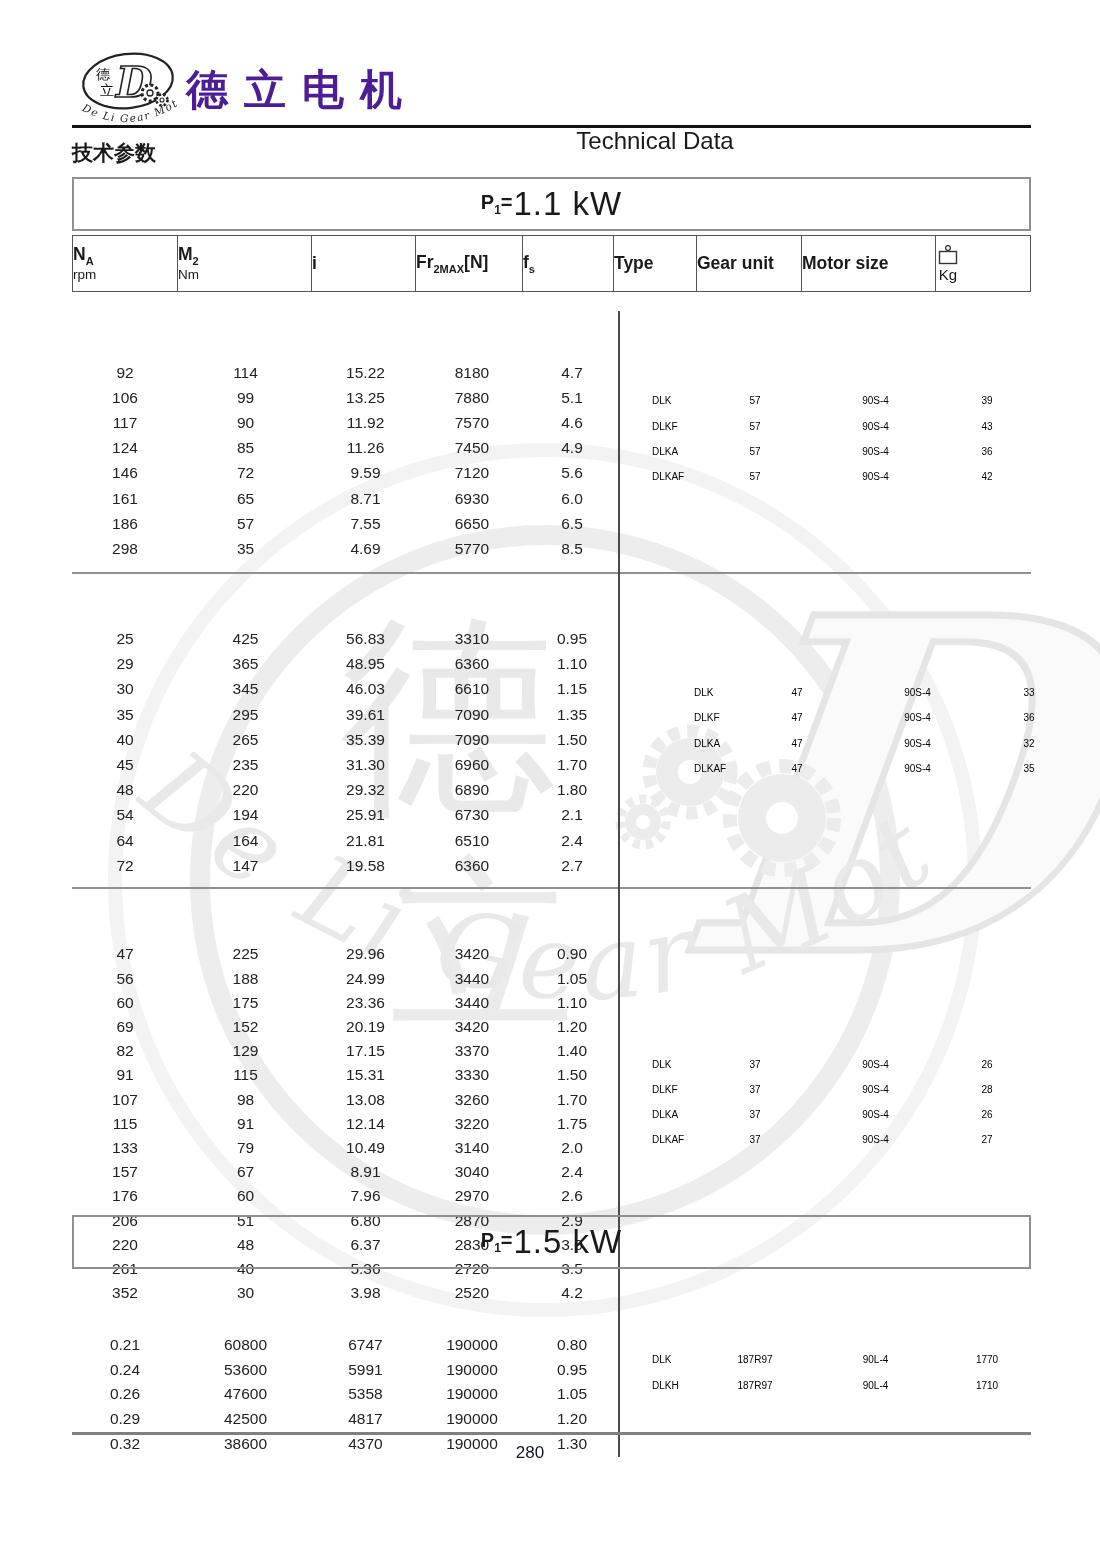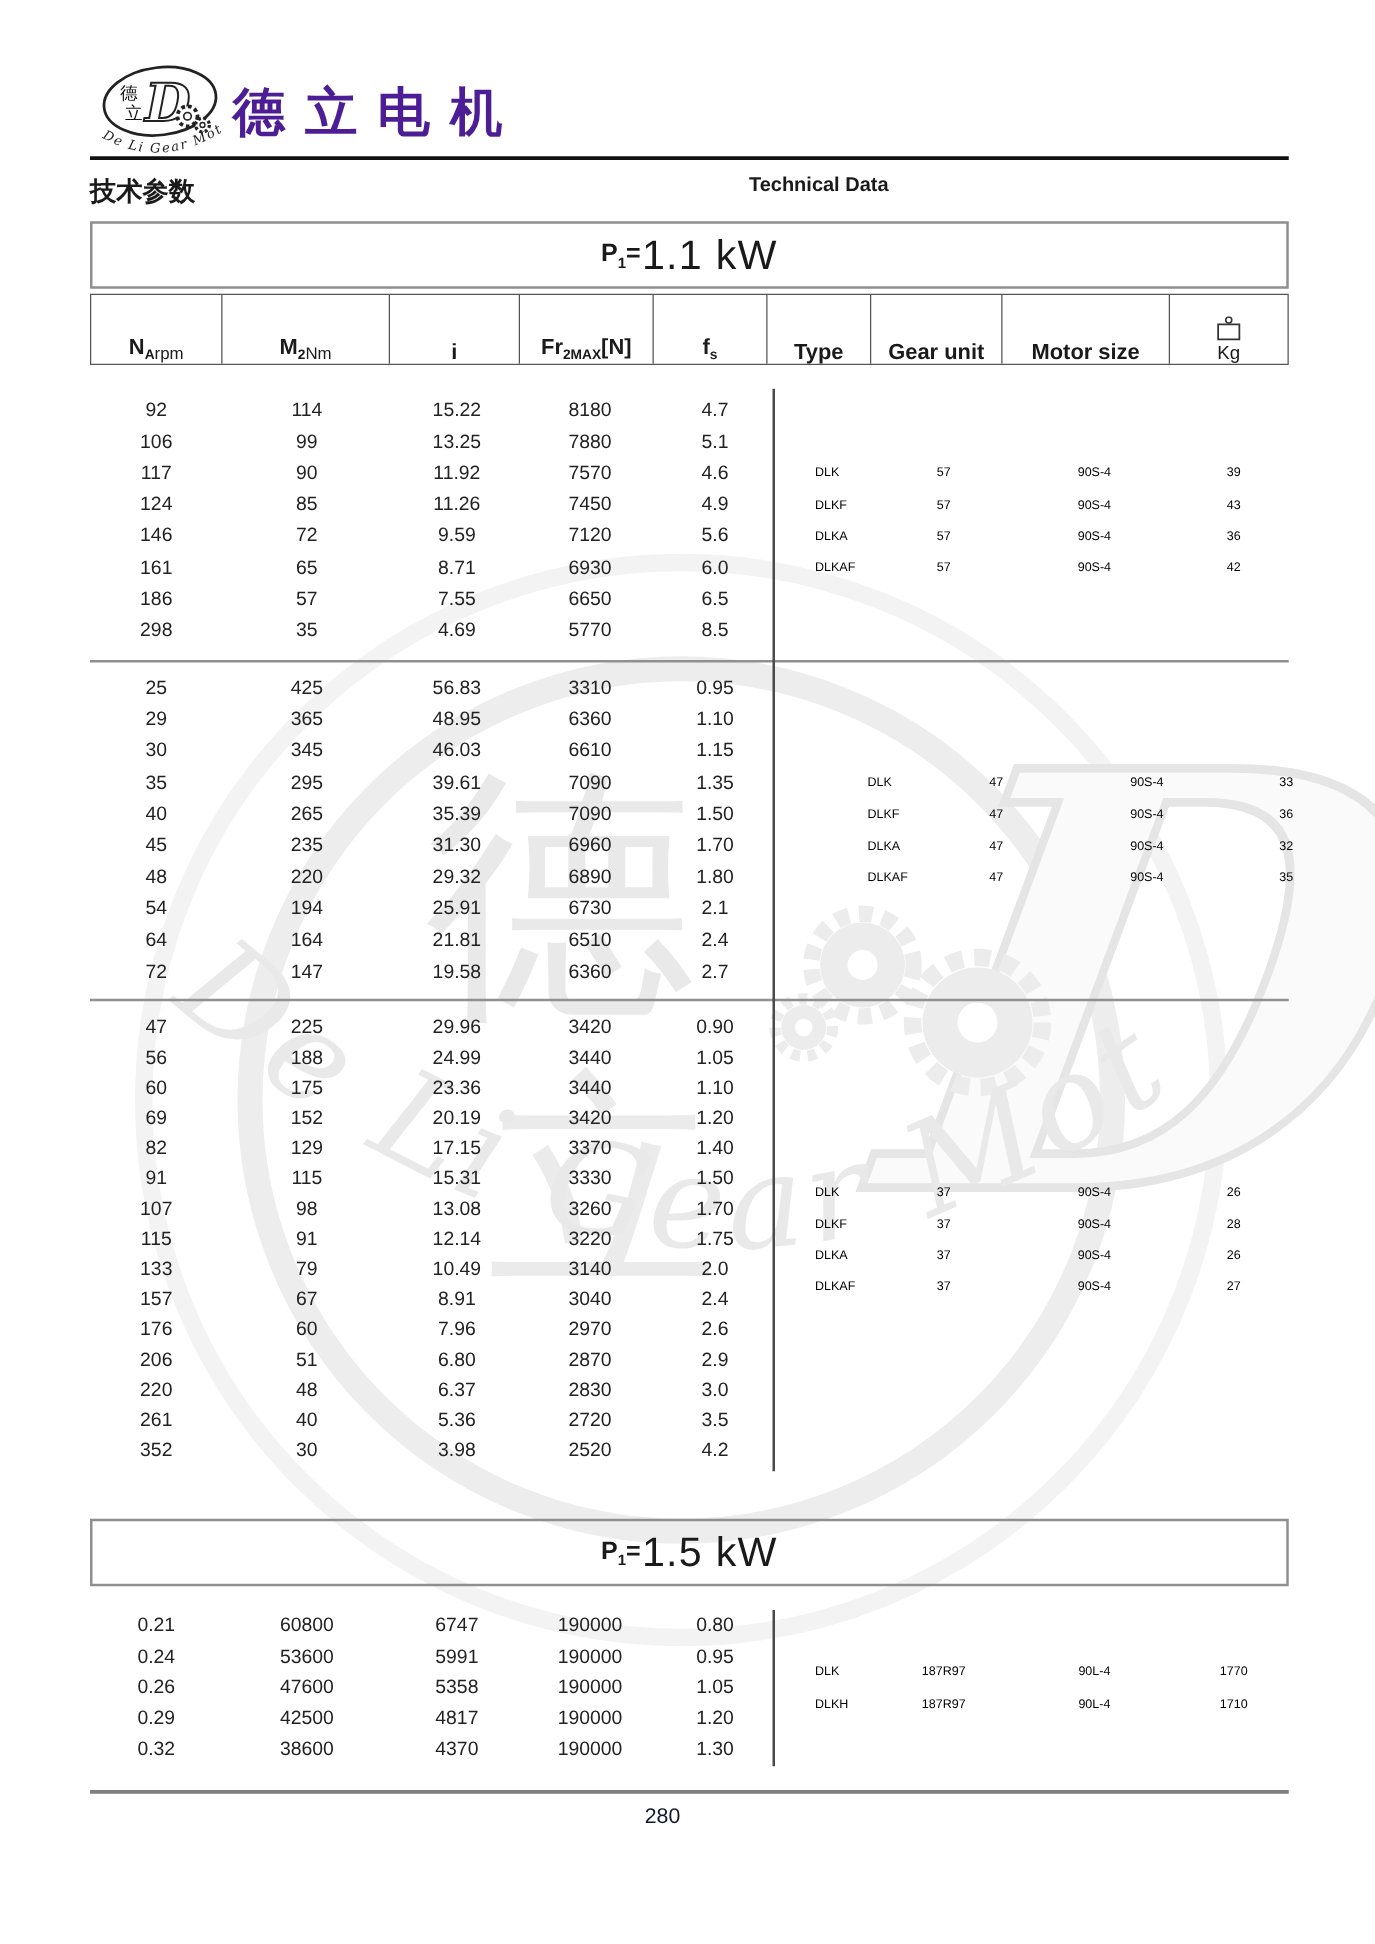--- a/index.html
+++ b/index.html
@@ -7,52 +7,52 @@
         font-family:"Liberation Sans",sans-serif;color:#1a1a1a;}
   .wm{position:absolute;inset:0;z-index:0;}
   .content{position:absolute;inset:0;z-index:1;}
 
   
   .logo{position:absolute;left:70px;top:50px;}
   .brand{position:absolute;left:186px;top:62px;font-family:"DejaVu Serif",serif;
          font-weight:bold;font-size:42px;letter-spacing:16px;color:#4c1d95;white-space:nowrap;}
   .rule-top{position:absolute;left:72px;top:125px;width:959px;height:3px;background:#111;}
   .title-cn{position:absolute;left:72px;top:139px;font-size:21px;font-weight:bold;}
-  .title-en{position:absolute;left:655px;top:140px;transform:translateX(-50%);
-            font-size:16px;font-weight:bold;white-space:nowrap;}
+  .title-en{position:absolute;left:655px;top:127px;transform:translateX(-50%);
+            font-size:24px;font-weight:normal;white-space:nowrap;}
 
   
   .banner{position:absolute;left:72px;width:959px;height:54px;border:2px solid #8f8f8f;
           box-sizing:border-box;display:flex;align-items:center;justify-content:center;background:transparent;}
   .banner1{top:177px;}
   .banner2{top:1215px;}
   .p-small{font-size:20px;font-weight:bold;}
   .p-small sub{font-size:12px;font-weight:bold;}
   .p-big{font-size:33px;font-weight:normal;letter-spacing:1px;margin-left:1px;}
 
   
   .thead{position:absolute;left:72px;top:235px;width:959px;height:57px;box-sizing:border-box;
          border:1.6px solid #555;display:grid;
          grid-template-columns:105px 134px 104px 107px 91px 83px 105px 134px auto;}
-  .hcell{border-right:1.2px solid #555;display:flex;align-items:flex-end;
+  .hcell{border-right:1.2px solid #555;display:flex;flex-direction:column;align-items:flex-start;
          justify-content:center;line-height:1.15;}
   .hcell:last-child{border-right:none;}
   .h-main{font-size:17.5px;font-weight:bold;}
   .h-main sub{font-size:11px;font-weight:bold;}
   .h-unit{font-size:13.5px;}
   .kgbox{display:flex;flex-direction:column;align-items:center;line-height:1.05;}
   .kg-label{font-size:15px;}
 
   
   .blocks-wrap{position:absolute;left:72px;width:959px;}
   .sec1{top:306px;}
   .sec2{top:1283px;}
   .blocks-wrap::before{content:"";position:absolute;left:546px;top:5px;bottom:5px;width:1.6px;background:#4a4a4a;}
   .block{display:flex;}
-  .block-left{width:546px;}
+  .block-left{width:546px;margin-top:44px;}
   .block-right{width:413px;display:flex;flex-direction:column;justify-content:center;}
   .drow{display:grid;grid-template-columns:106px 135px 105px 108px 92px;height:25.2px;align-items:center;}
   .block-b2 .drow{height:24.2px;}
   .sec2 .drow{height:24.6px;}
   .dcell{text-align:center;font-size:15.5px;color:#222;}
   .trow{display:grid;grid-template-columns:84px 106px 135px 88px;height:25.2px;align-items:center;}
   .tcell{text-align:center;font-size:10px;color:#000000;}
   .tcell0{text-align:left;padding-left:34px;}
   .block-b0{padding:10px 0;}
   .block-b1{padding:9px 0;gap:42px;}

